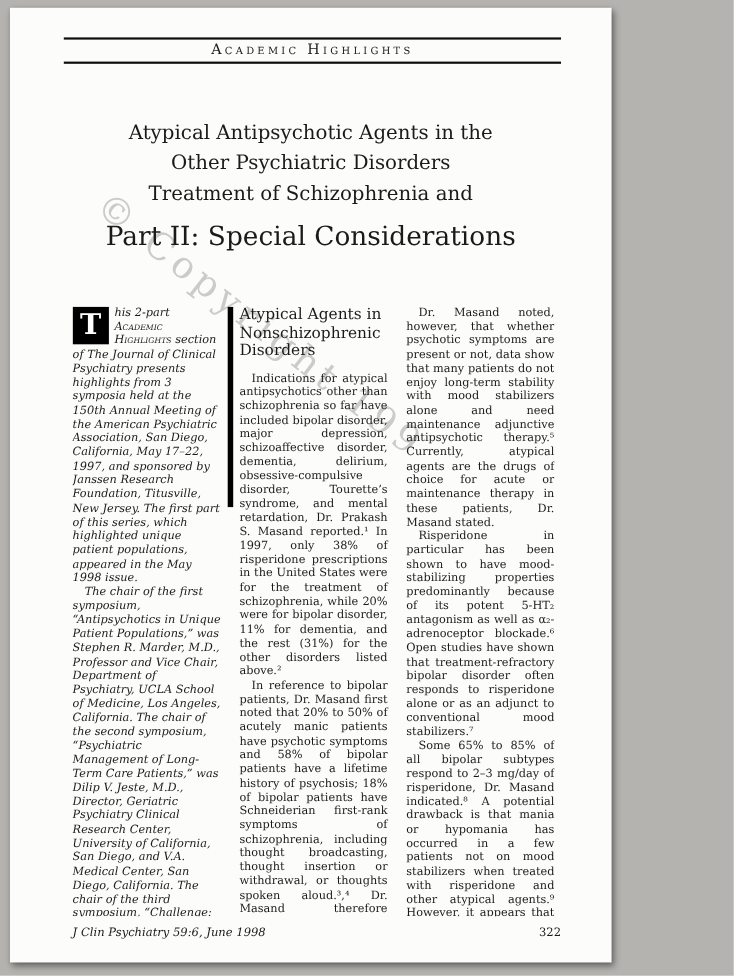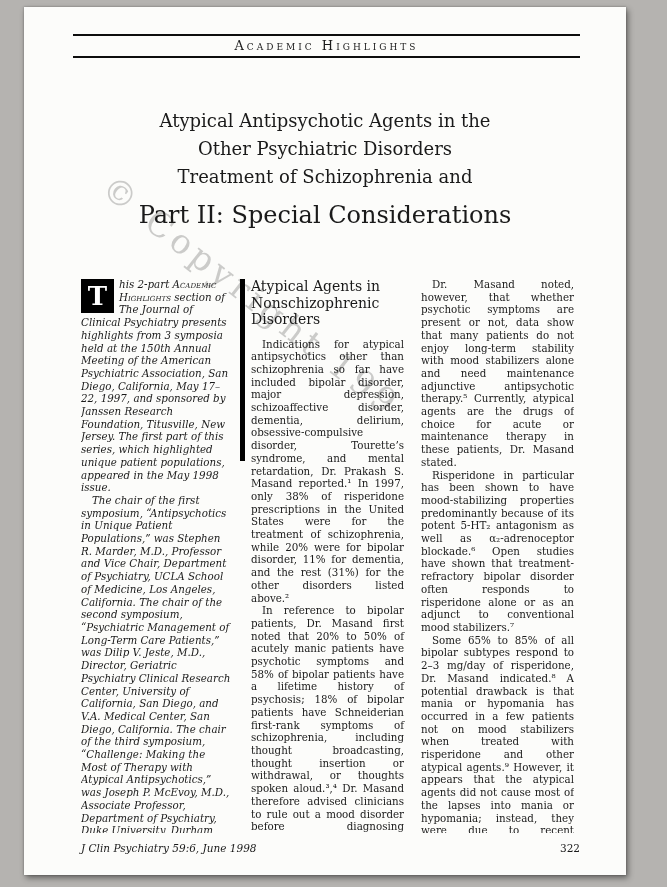--- a/index.html
+++ b/index.html
@@ -5,22 +5,22 @@
   html, body { margin: 0; padding: 0; }
   body {
     width: 667px; height: 887px;
     background: #b5b3b0;
     font-family: "DejaVu Serif", "Liberation Serif", serif;
     position: relative;
     overflow: hidden;
     color: #1a1a1a;
   }
   .page {
-    position: absolute; left: 24px; top: 7px;
-    width: 602px; height: 868px;
+    position: absolute; left: 9px; top: 7px;
+    width: 547px; height: 868px;
     background: #fcfcfa;
     box-shadow: 2px 3px 6px rgba(0,0,0,0.45), 0 0 2px rgba(0,0,0,0.3);
   }
   
   .masthead { position: absolute; left: 49px; right: 46px; top: 27px; text-align: center; }
   .masthead .rule { height: 2px; background: #0d0d0d; }
   .masthead .label {
     font-variant: small-caps;
     letter-spacing: 3px;
     font-size: 13px;

